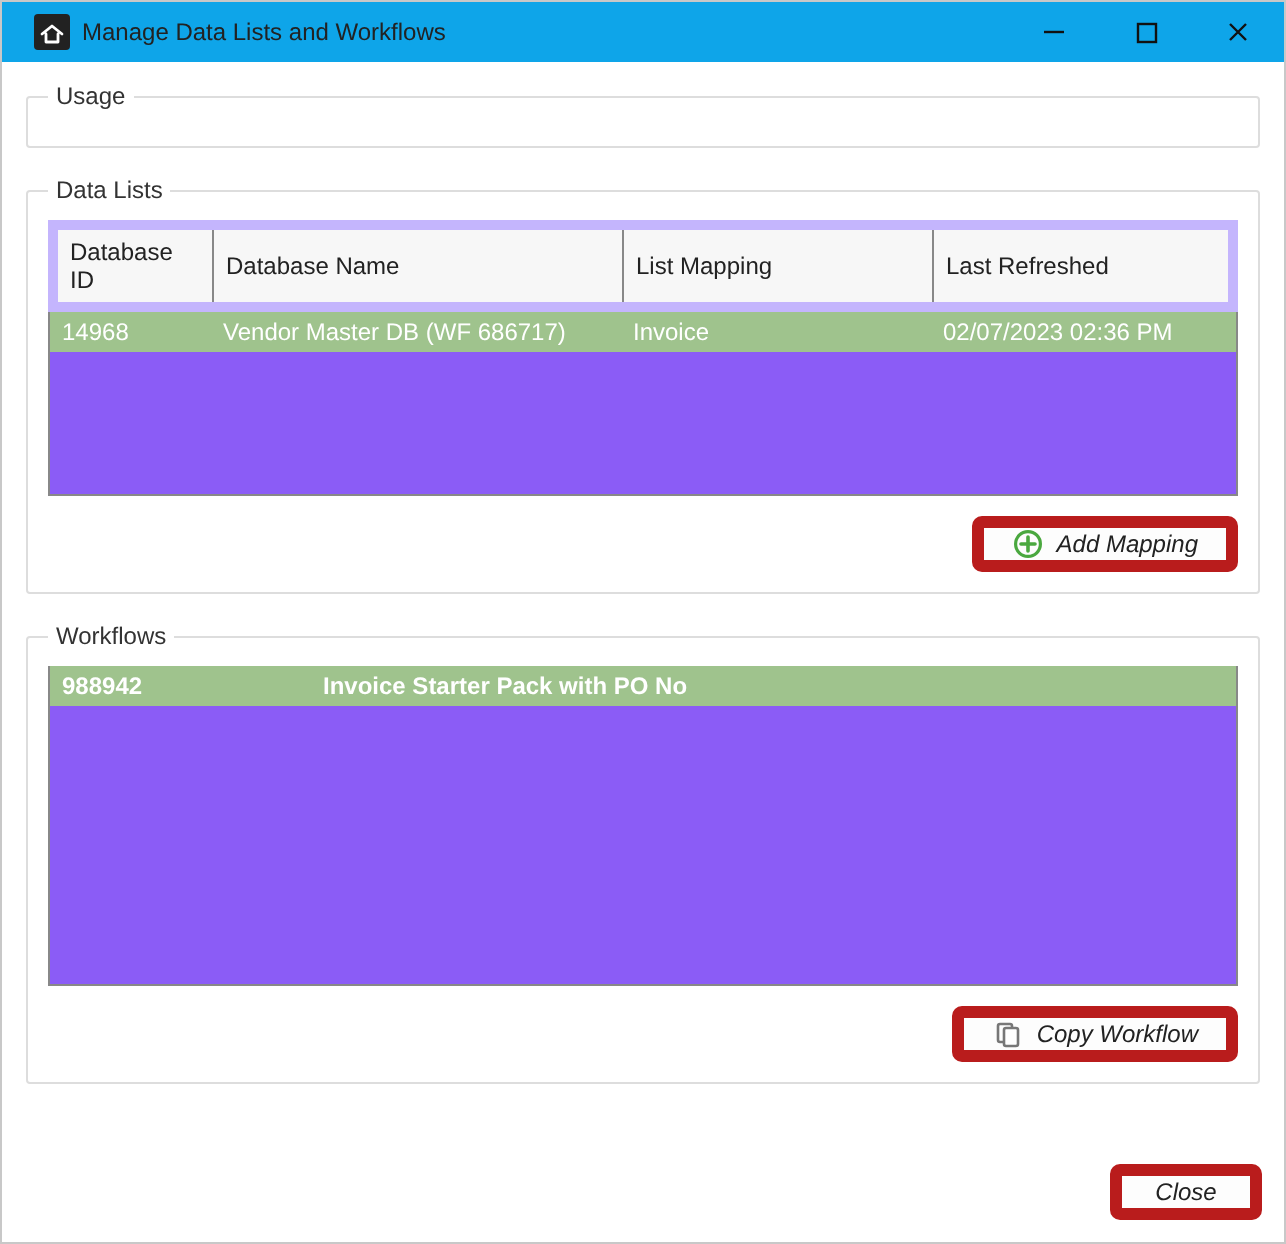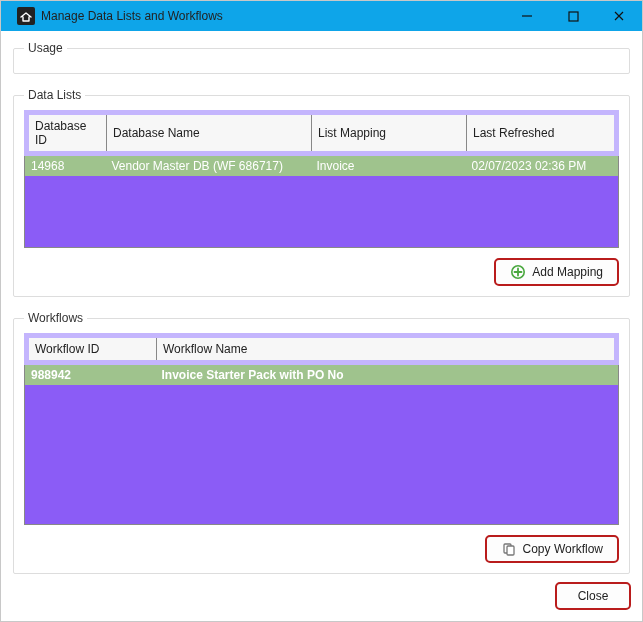--- a/index.html
+++ b/index.html
@@ -122,26 +122,27 @@
   }
   .btn-row.left { justify-content: flex-end; }
   .btn {
     display: inline-flex;
     align-items: center;
     justify-content: center;
     gap: 6px;
     height: 28px;
     min-width: 112px;
     padding: 0 14px;
-    border: 2px solid #b91c1c;
+    border: 6px solid #b91c1c;
     border-radius: 5px;
     background: #fdfdfd;
     cursor: pointer;
     font-size: 12px;
     color:#222;
+    font-style:italic;
   }
   .btn .ic { display:flex; }
   .btn svg { display:block; }
 
   .footer-row {
     display:flex;
     justify-content: flex-end;
     padding: 0 12px 12px 0;
     position: absolute;
     bottom: 0; right: 0; left: 0; margin-left: 12px;
@@ -232,32 +233,20 @@
           </svg>
         </span>
         <span>Add Mapping</span>
       </button>
     </div>
   </fieldset>
 
   <fieldset>
     <legend>Workflows</legend>
     <div class="tablehost">
-      <table class="grid tbl-workflows">
-        <colgroup>
-            <col class="c1">
-            <col class="c2">
-          </colgroup>
-        <thead>
-          <tr>
-            <th>Workflow ID</th>
-            <th>Workflow Name</th>
-          </tr>
-        </thead>
-      </table>
       <div class="grid-wrap workflows">
         <table class="grid tbl-workflows noborderwrap">
           <colgroup>
               <col class="c1">
               <col class="c2">
             </colgroup>
           <tbody>
             <tr class="selected">
               <td>988942</td>
               <td>Invoice Starter Pack with PO No</td>

